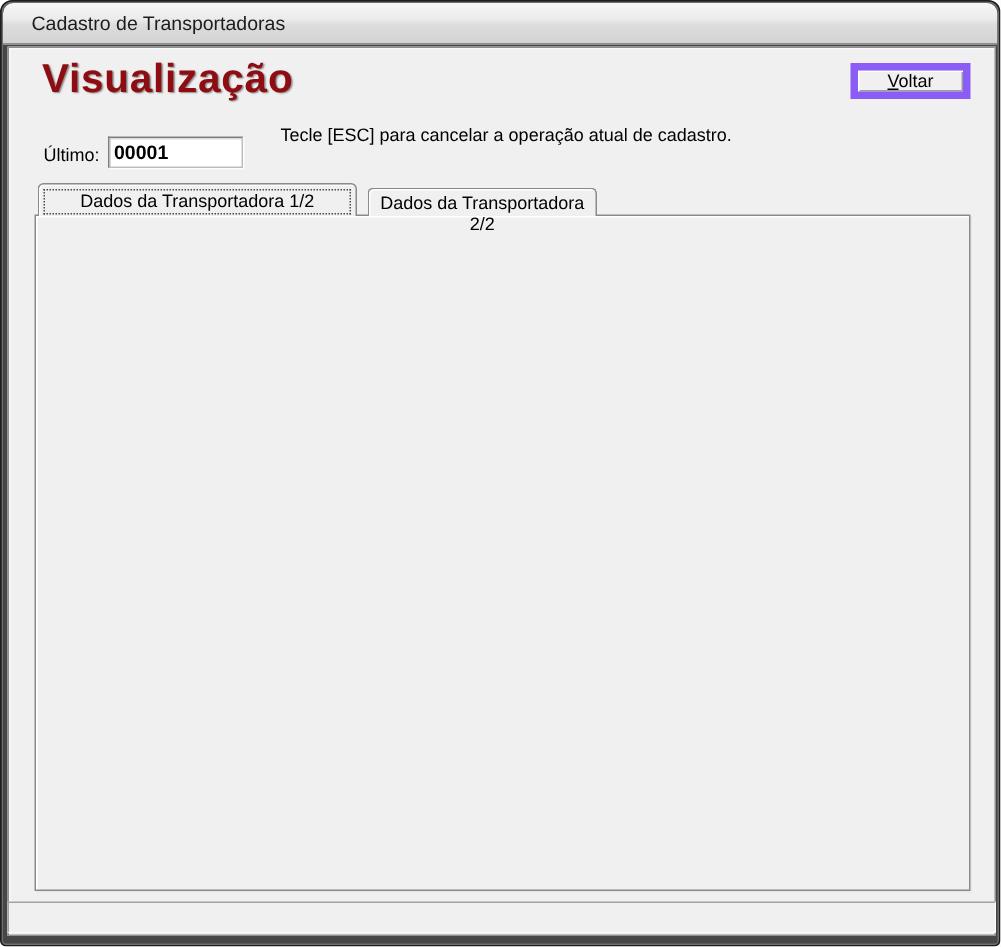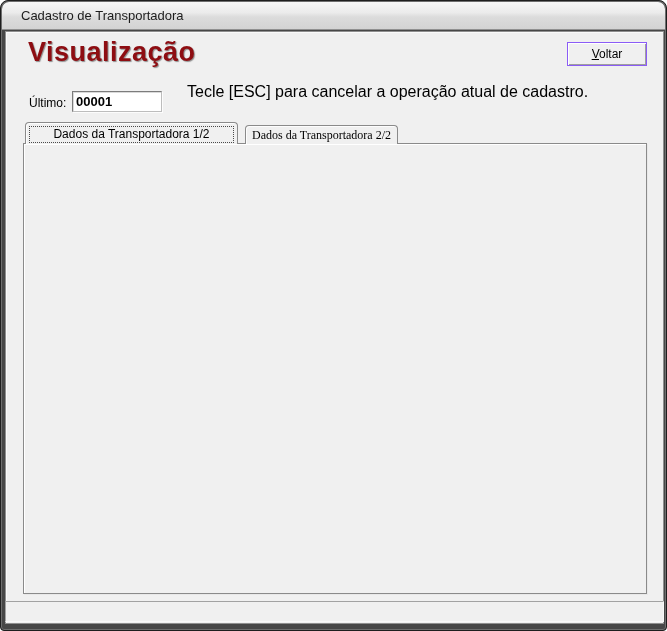--- a/index.html
+++ b/index.html
@@ -16,23 +16,23 @@
   .titlebar .title{position:absolute;left:19px;top:6px;font-size:13px;color:#1c1c1c;}
 
   .client{position:absolute;left:4px;top:30px;width:659px;height:593px;
     background:#f0f0f0;border:1px solid #8f8f8f;box-shadow:inset 1px 1px 0 #fafafa;}
 
   .abs{position:absolute;}
   .lbl{position:absolute;font-size:12px;color:#000;white-space:nowrap;}
 
   .heading{position:absolute;left:27px;top:36px;font-size:27px;font-weight:bold;
     color:#8e0d12;letter-spacing:.5px;text-shadow:1px 1px 1px rgba(60,60,60,.55);}
-  .hint{position:absolute;left:186px;top:82px;font-size:16px;color:#000;}
-
-  .btn{position:absolute;background:#f0f0f0;border:1px solid #8b5cf6;
+  .hint{position:absolute;left:186px;top:82px;font-size:12px;color:#000;}
+
+  .btn{position:absolute;background:#f0f0f0;border:5px solid #8b5cf6;
     box-shadow:inset 1px 1px 0 #ffffff,inset -1px -1px 0 #9f9f9f;
     font-family:inherit;font-size:12px;color:#000;cursor:default;padding:0;}
   .btn .accel{display:block;width:100%;text-align:center;}
   .accel::first-letter{text-decoration:underline;}
 
   .tb{position:absolute;background:#ffffff;border:1px solid;
     border-color:#7c7c7c #bdbdbd #bdbdbd #7c7c7c;
     box-shadow:1px 1px 0 #fcfcfc,inset 1px 1px 0 #dadada;
     font-family:inherit;font-size:13px;font-weight:bold;color:#000;
     padding:1px 3px;height:21px;outline:none;}
@@ -67,42 +67,42 @@
 
   .statusbar{position:absolute;left:4px;top:600px;width:659px;height:21px;
     background:#f0f0f0;border:1px solid;border-color:#a2a2a2 #f8f8f8 #f8f8f8 #a2a2a2;}
 </style>
 </head>
 <body>
 
 <div class="window">
 
   <div class="titlebar">
-    <span class="title">Cadastro de Transportadora</span>
+    <span class="title">Cadastro de Transportadoras</span>
   </div>
 
   <div class="client"></div>
 
   <div class="heading">Visualização</div>
 
   <button class="btn" style="left:566px;top:41px;width:80px;height:24px;">
     <span class="accel">Voltar</span>
   </button>
 
   <div class="hint">Tecle [ESC] para cancelar a operação atual de cadastro.</div>
 
   <span class="lbl" style="left:28px;top:95px;">Último:</span>
   <input class="tb abs" style="left: 71px; top: 90px; width: 90px;" readonly="" value="00001">
 
   <div class="tab active" style="left:24px;top:121px;width:213px;height:22px;z-index:3;">
     <span class="focus"></span>
     <span class="tlabel">Dados da Transportadora 1/2</span>
   </div>
   <div class="tab" style="left:244px;top:124px;width:153px;height:19px;z-index:2;">
-    <span class="tlabel" style="padding-top:2px;font-family:Liberation Serif, serif;">Dados da Transportadora 2/2</span>
+    <span class="tlabel" style="padding-top:2px;">Dados da Transportadora 2/2</span>
   </div>
   <div class="tabpanel"></div>
 
   <span class="lbl" style="left:38px;top:157px;">Nome/Razão:</span>
   <input class="tb blue" style="left: 115px; top: 152px; width: 510px;" value="TESTE">
 
   <span class="lbl" style="left:38px;top:185px;">Apelido/Fantasia:</span>
   <input class="tb blue" style="left: 115px; top: 180px; width: 510px;" value="TESTE">
 
   <span class="lbl" style="left:38px;top:213px;">CNPJ/CPF:</span>

